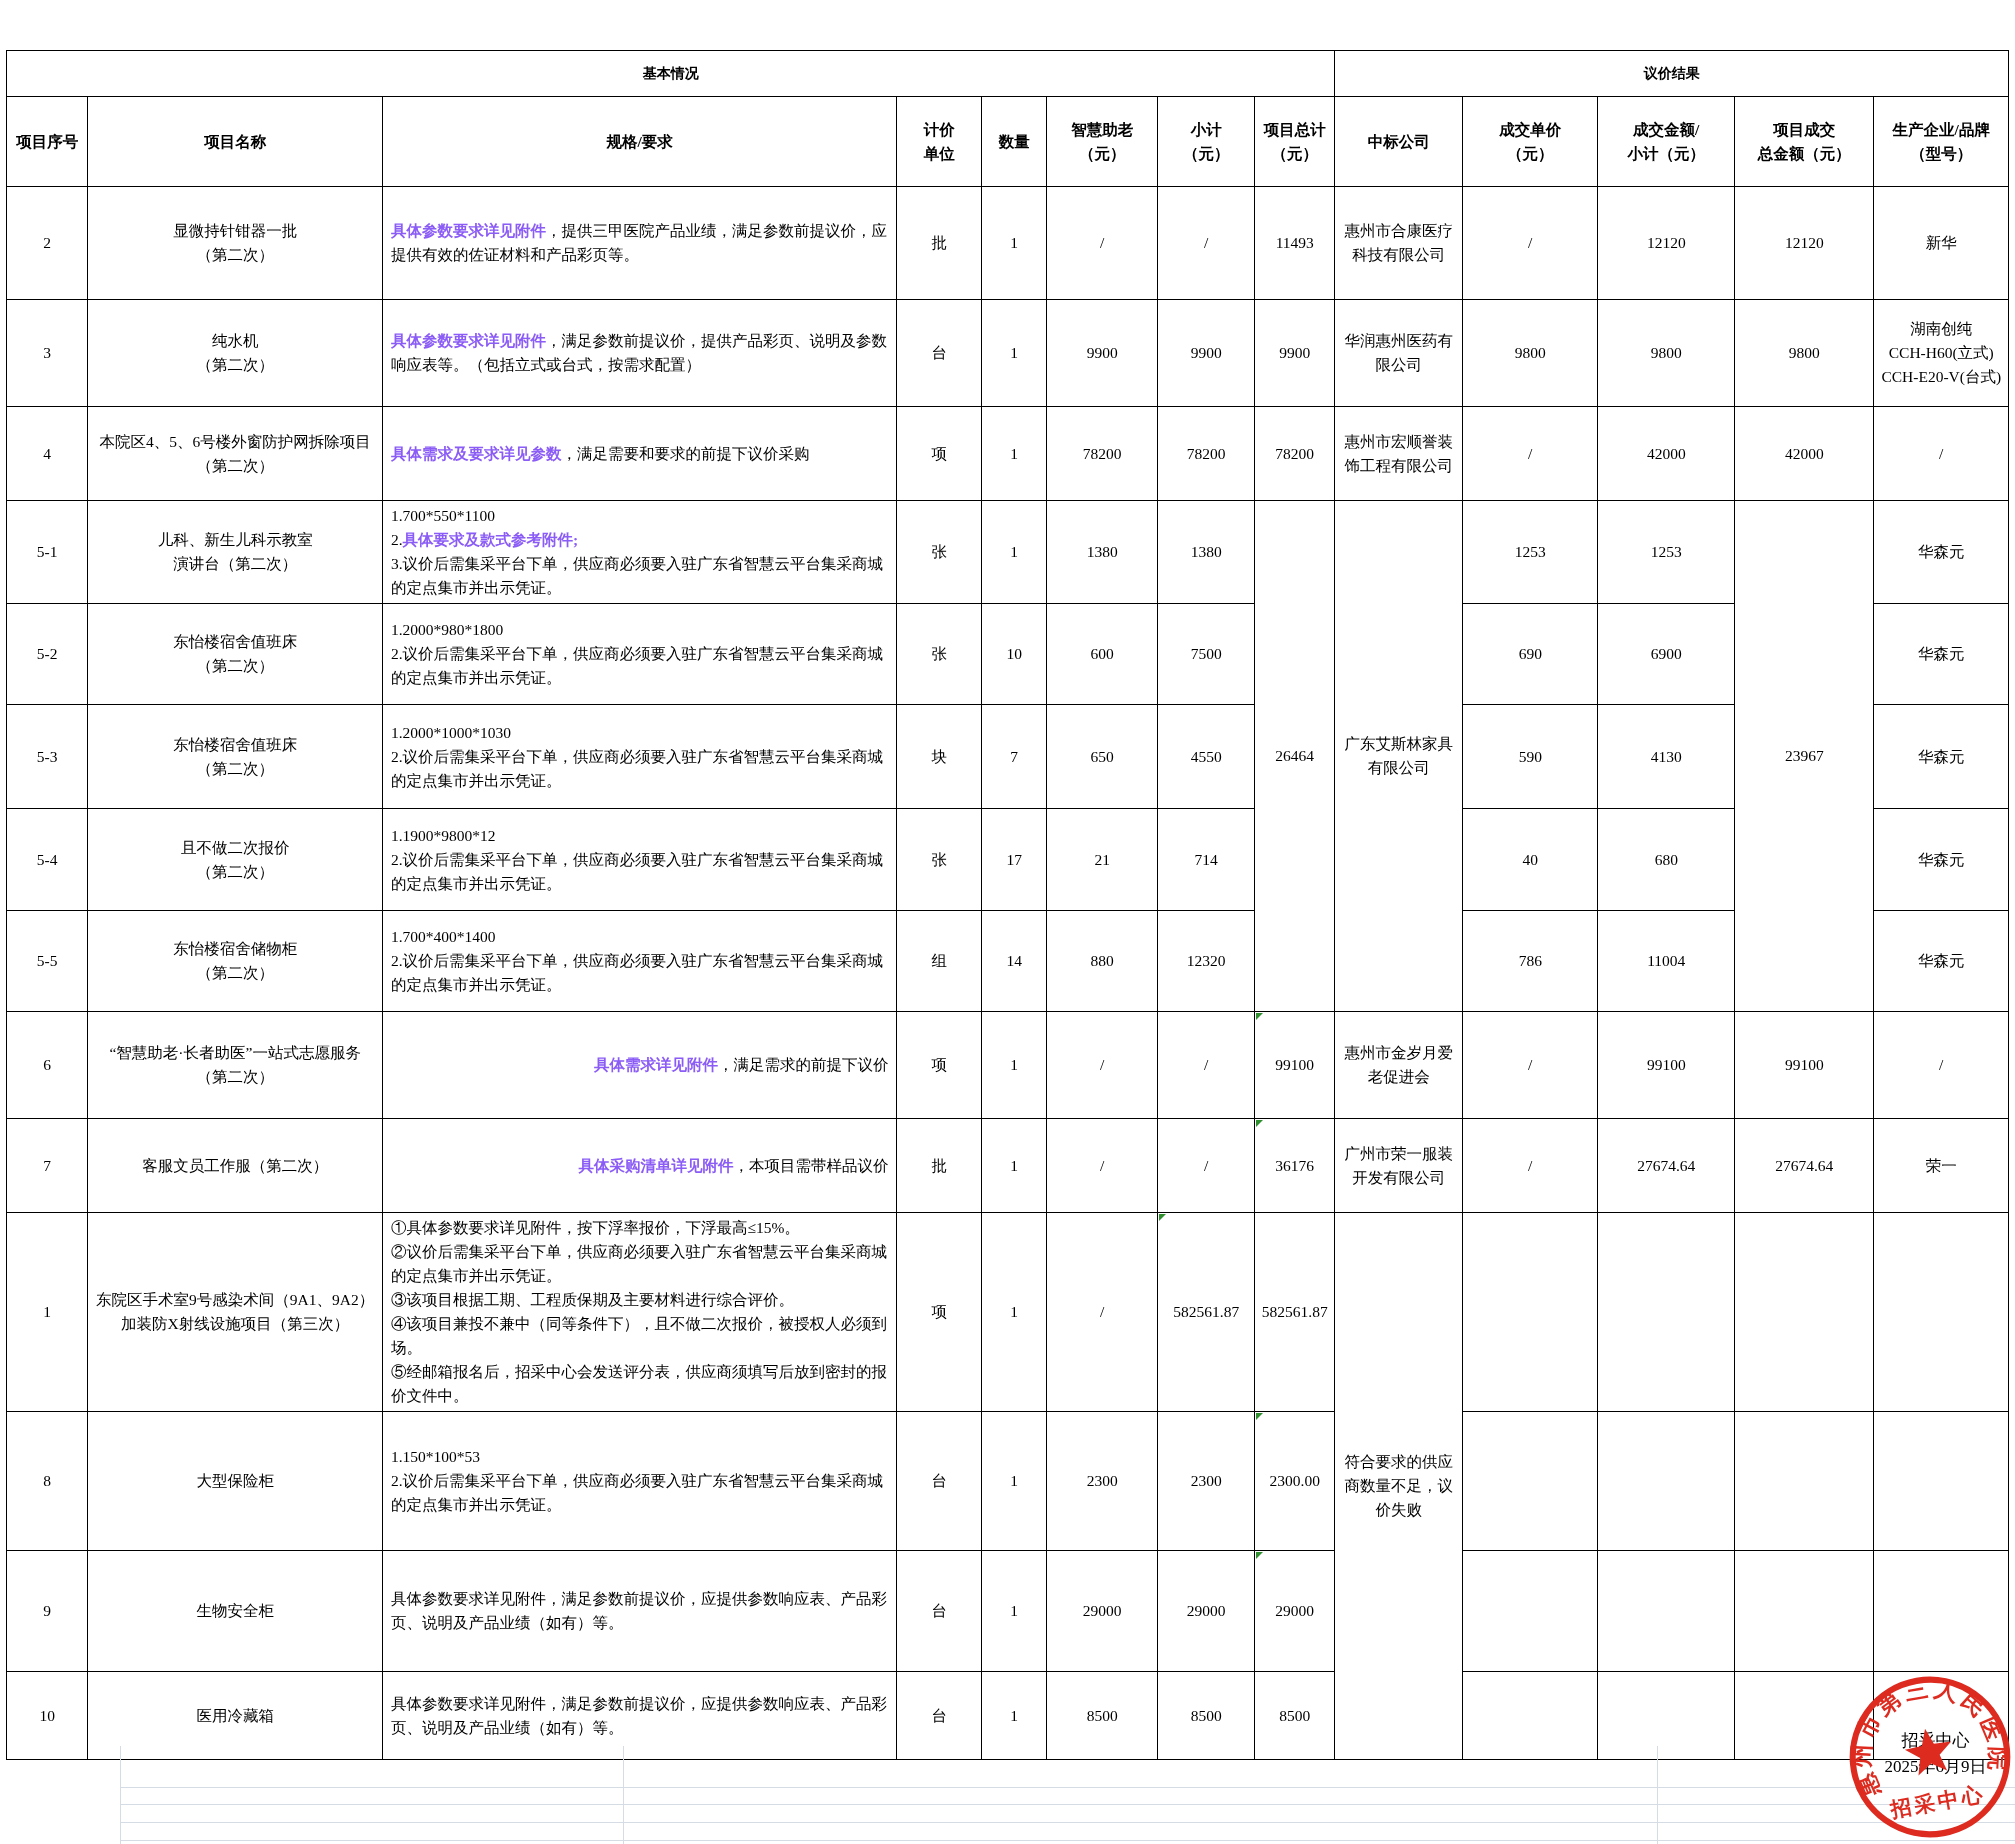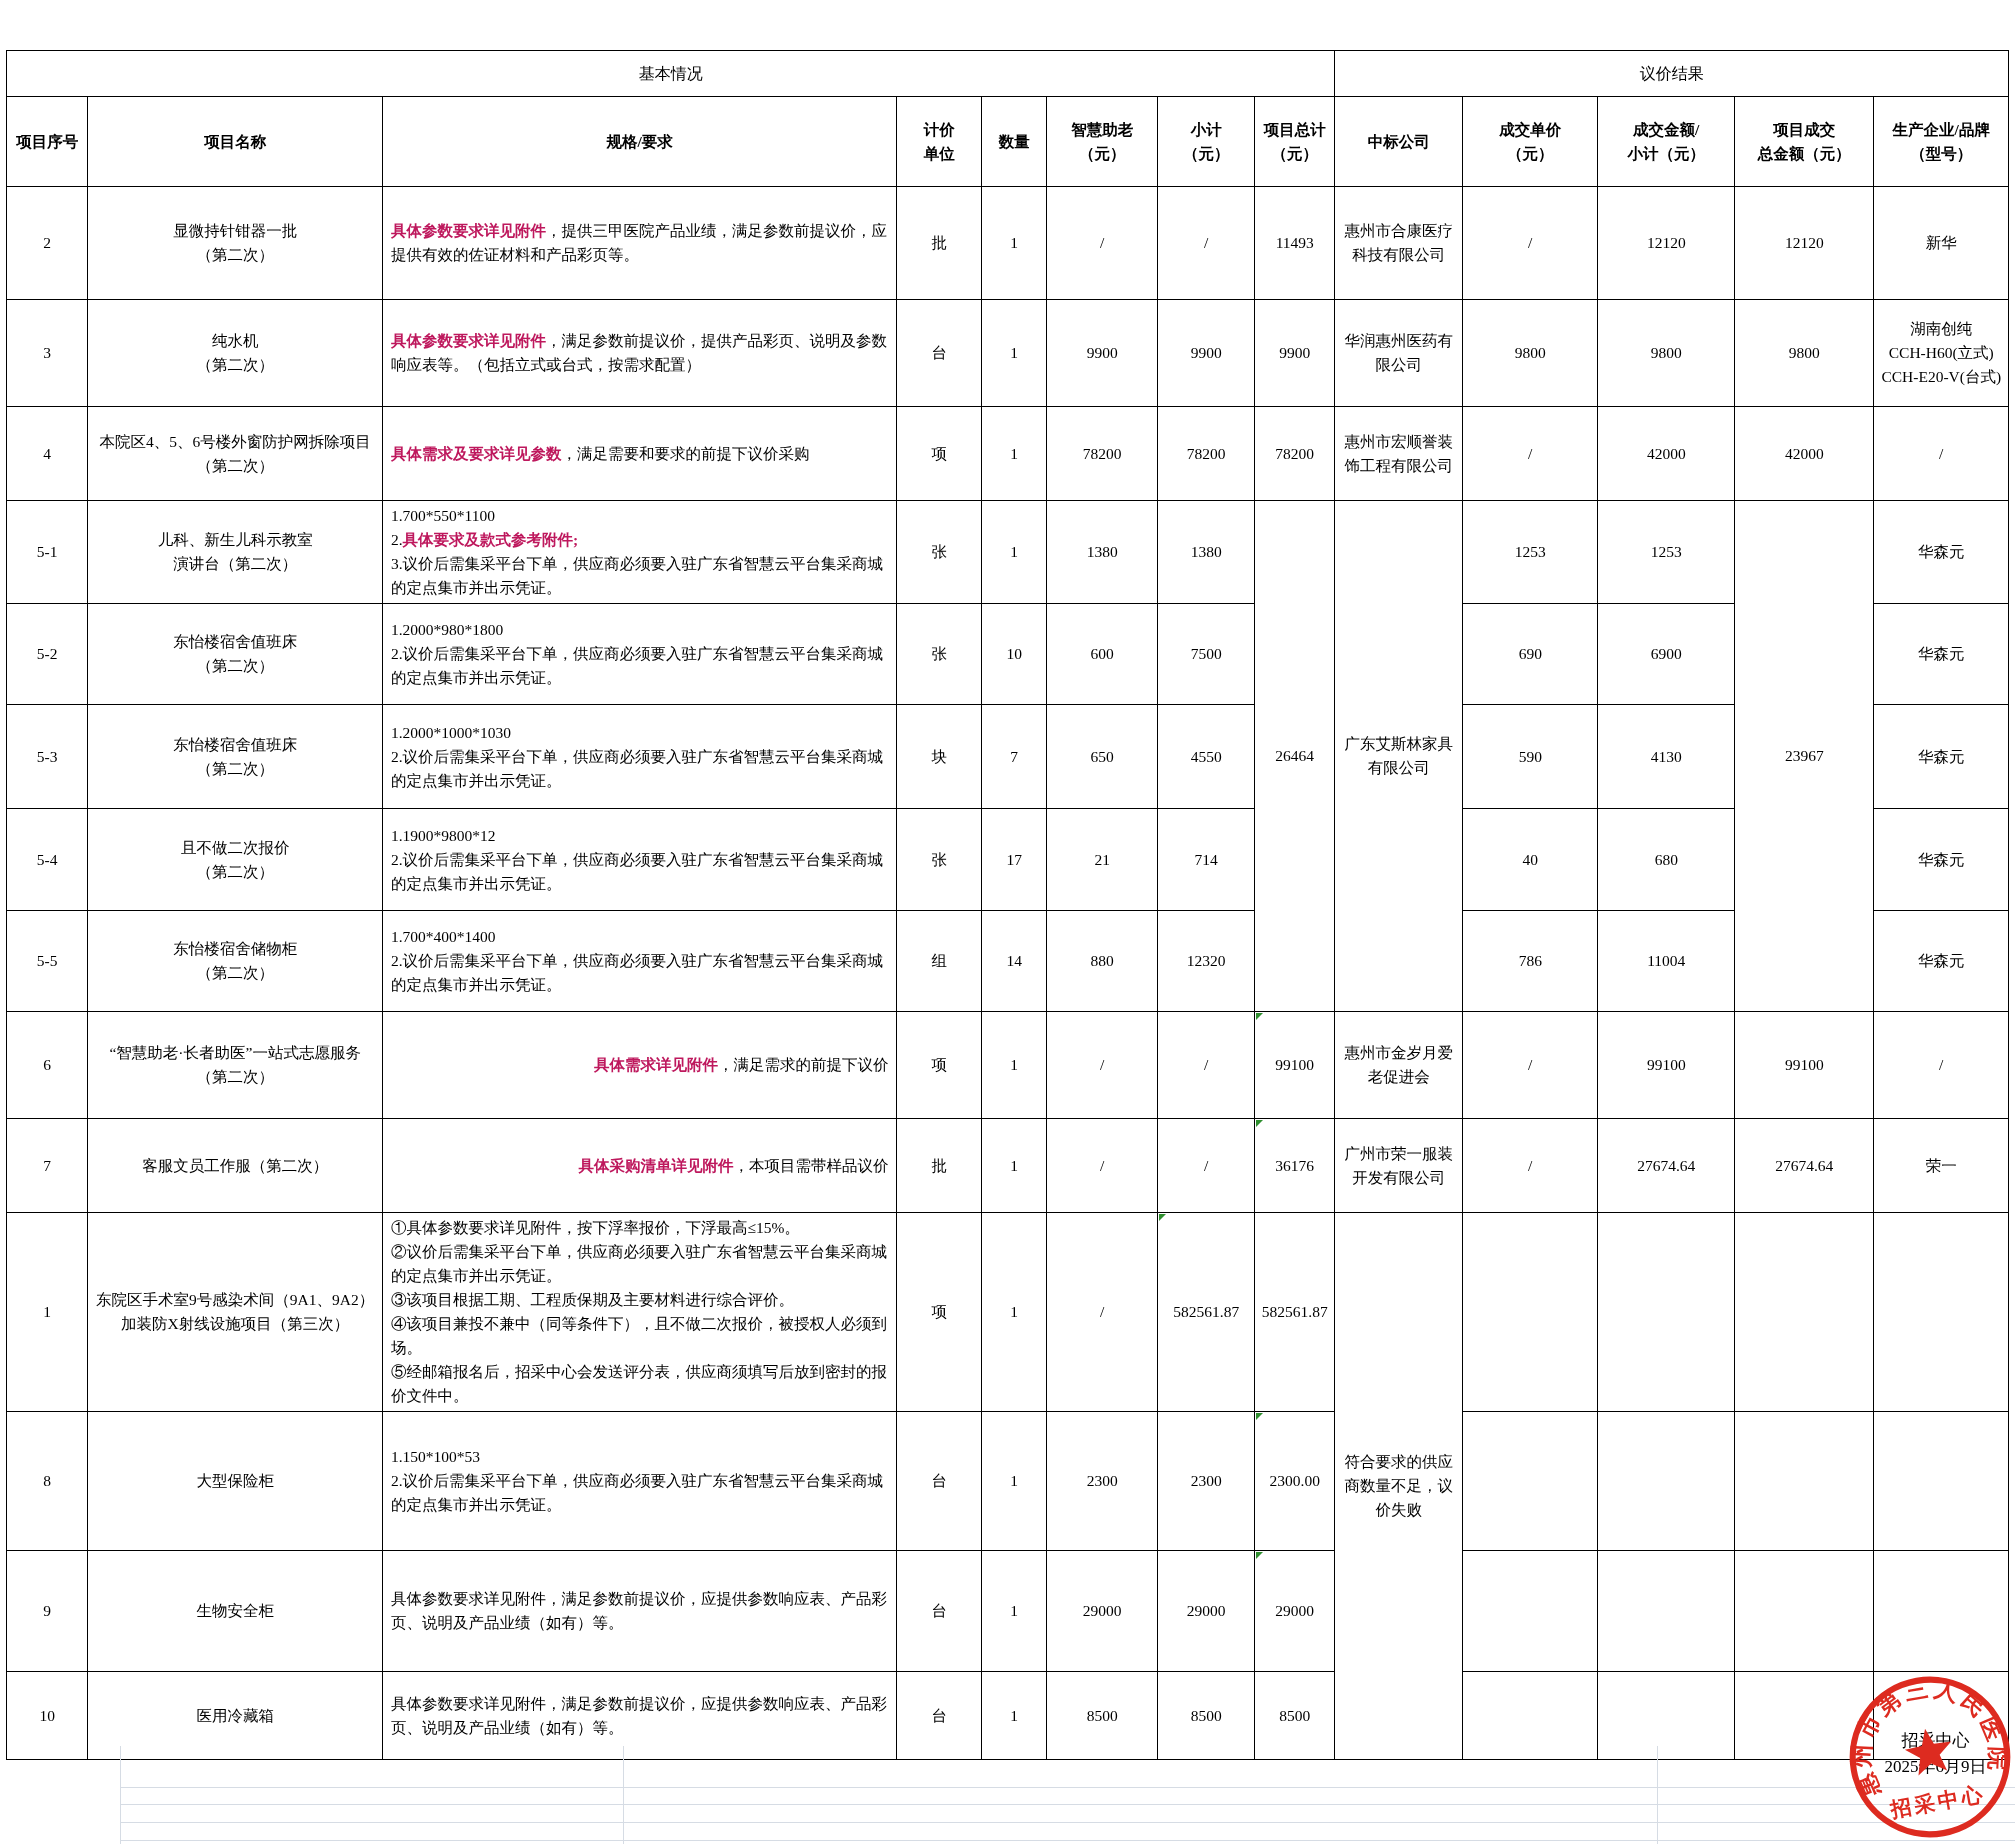--- a/index.html
+++ b/index.html
@@ -4,25 +4,25 @@
 <style>
   html,body{margin:0;padding:0;background:#fff;}
   .page{position:relative;width:2015px;height:1845px;background:#fff;overflow:hidden;
         font-family:"Liberation Serif","DejaVu Serif",serif;color:#000;}
   .title{position:absolute;top:0;left:6.2px;width:2003px;height:50px;line-height:50px;
          text-align:center;font-size:18px;font-weight:bold;border-top:0.8px solid #999;}
   table{position:absolute;top:50px;left:6.2px;border-collapse:collapse;table-layout:fixed;width:2003px;}
   td{border:0.8px solid #000;border-top-width:1.5px;border-bottom-width:1.5px;
      text-align:center;vertical-align:middle;font-size:15.5px;line-height:24px;
      padding:1.5px 4.6px;white-space:pre-line;word-break:break-all;overflow:hidden;}
-  tr.grp td{font-size:16px;font-weight:normal;}
+  tr.grp td{font-size:14px;font-weight:bold;}
   tr.hdr td{font-weight:bold;}
   td.spec{text-align:left;padding:3.1px 7.7px;}
   td.spec.center{text-align:right;}
-  .red{color:#be185d;font-weight:bold;}
+  .red{color:#8b5cf6;font-weight:bold;}
   td.gt{position:relative;}
   td.gt::before{content:"";position:absolute;top:0.8px;left:0.8px;border-style:solid;
      border-width:7px 7px 0 0;border-color:#2f8f2f transparent transparent transparent;}
   .hgrid{position:absolute;height:0.8px;background:#d6dce4;}
   .vgrid{position:absolute;width:0.8px;background:#d6dce4;}
   .sign{position:absolute;left:1854px;top:1728px;width:163px;text-align:center;
         font-size:17px;line-height:26px;z-index:4;}
   .stamp{position:absolute;left:1845px;top:1672px;width:170px;height:173px;z-index:5;}
   .stamp svg{transform:rotate(-10deg);}
 </style>

